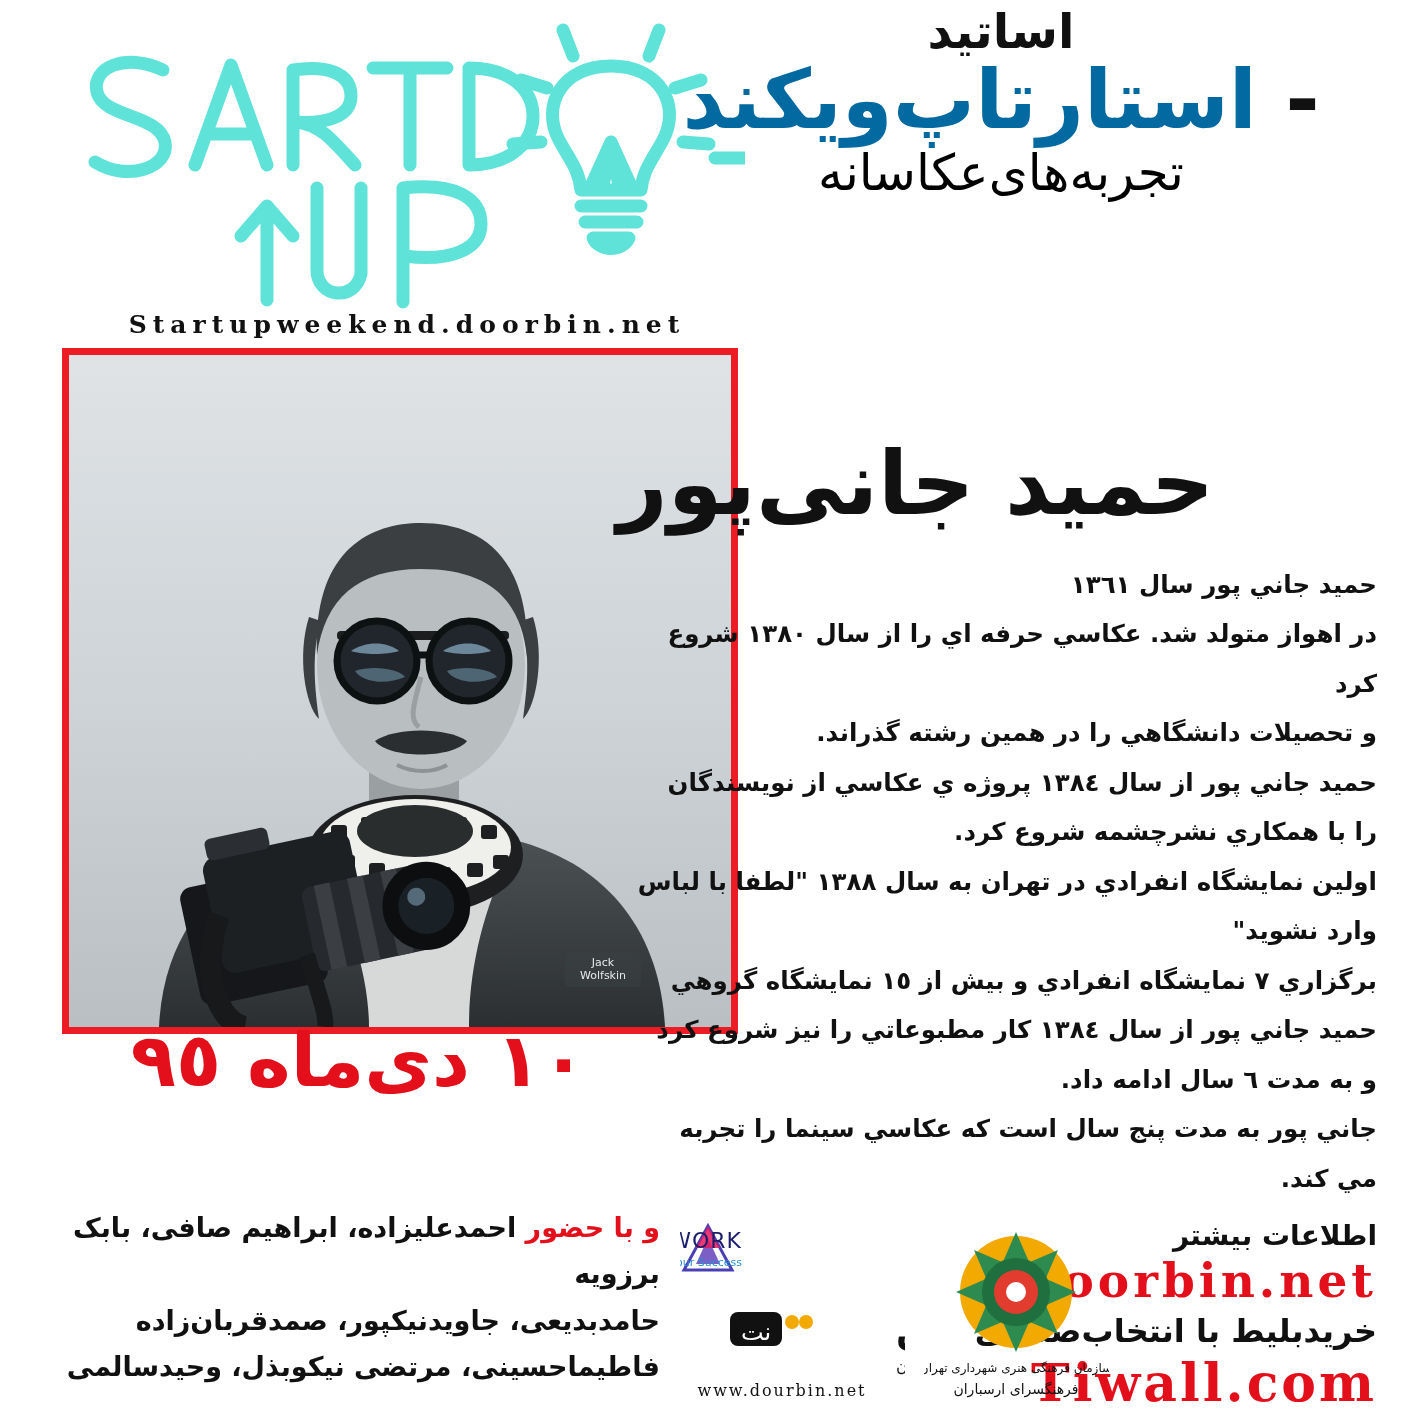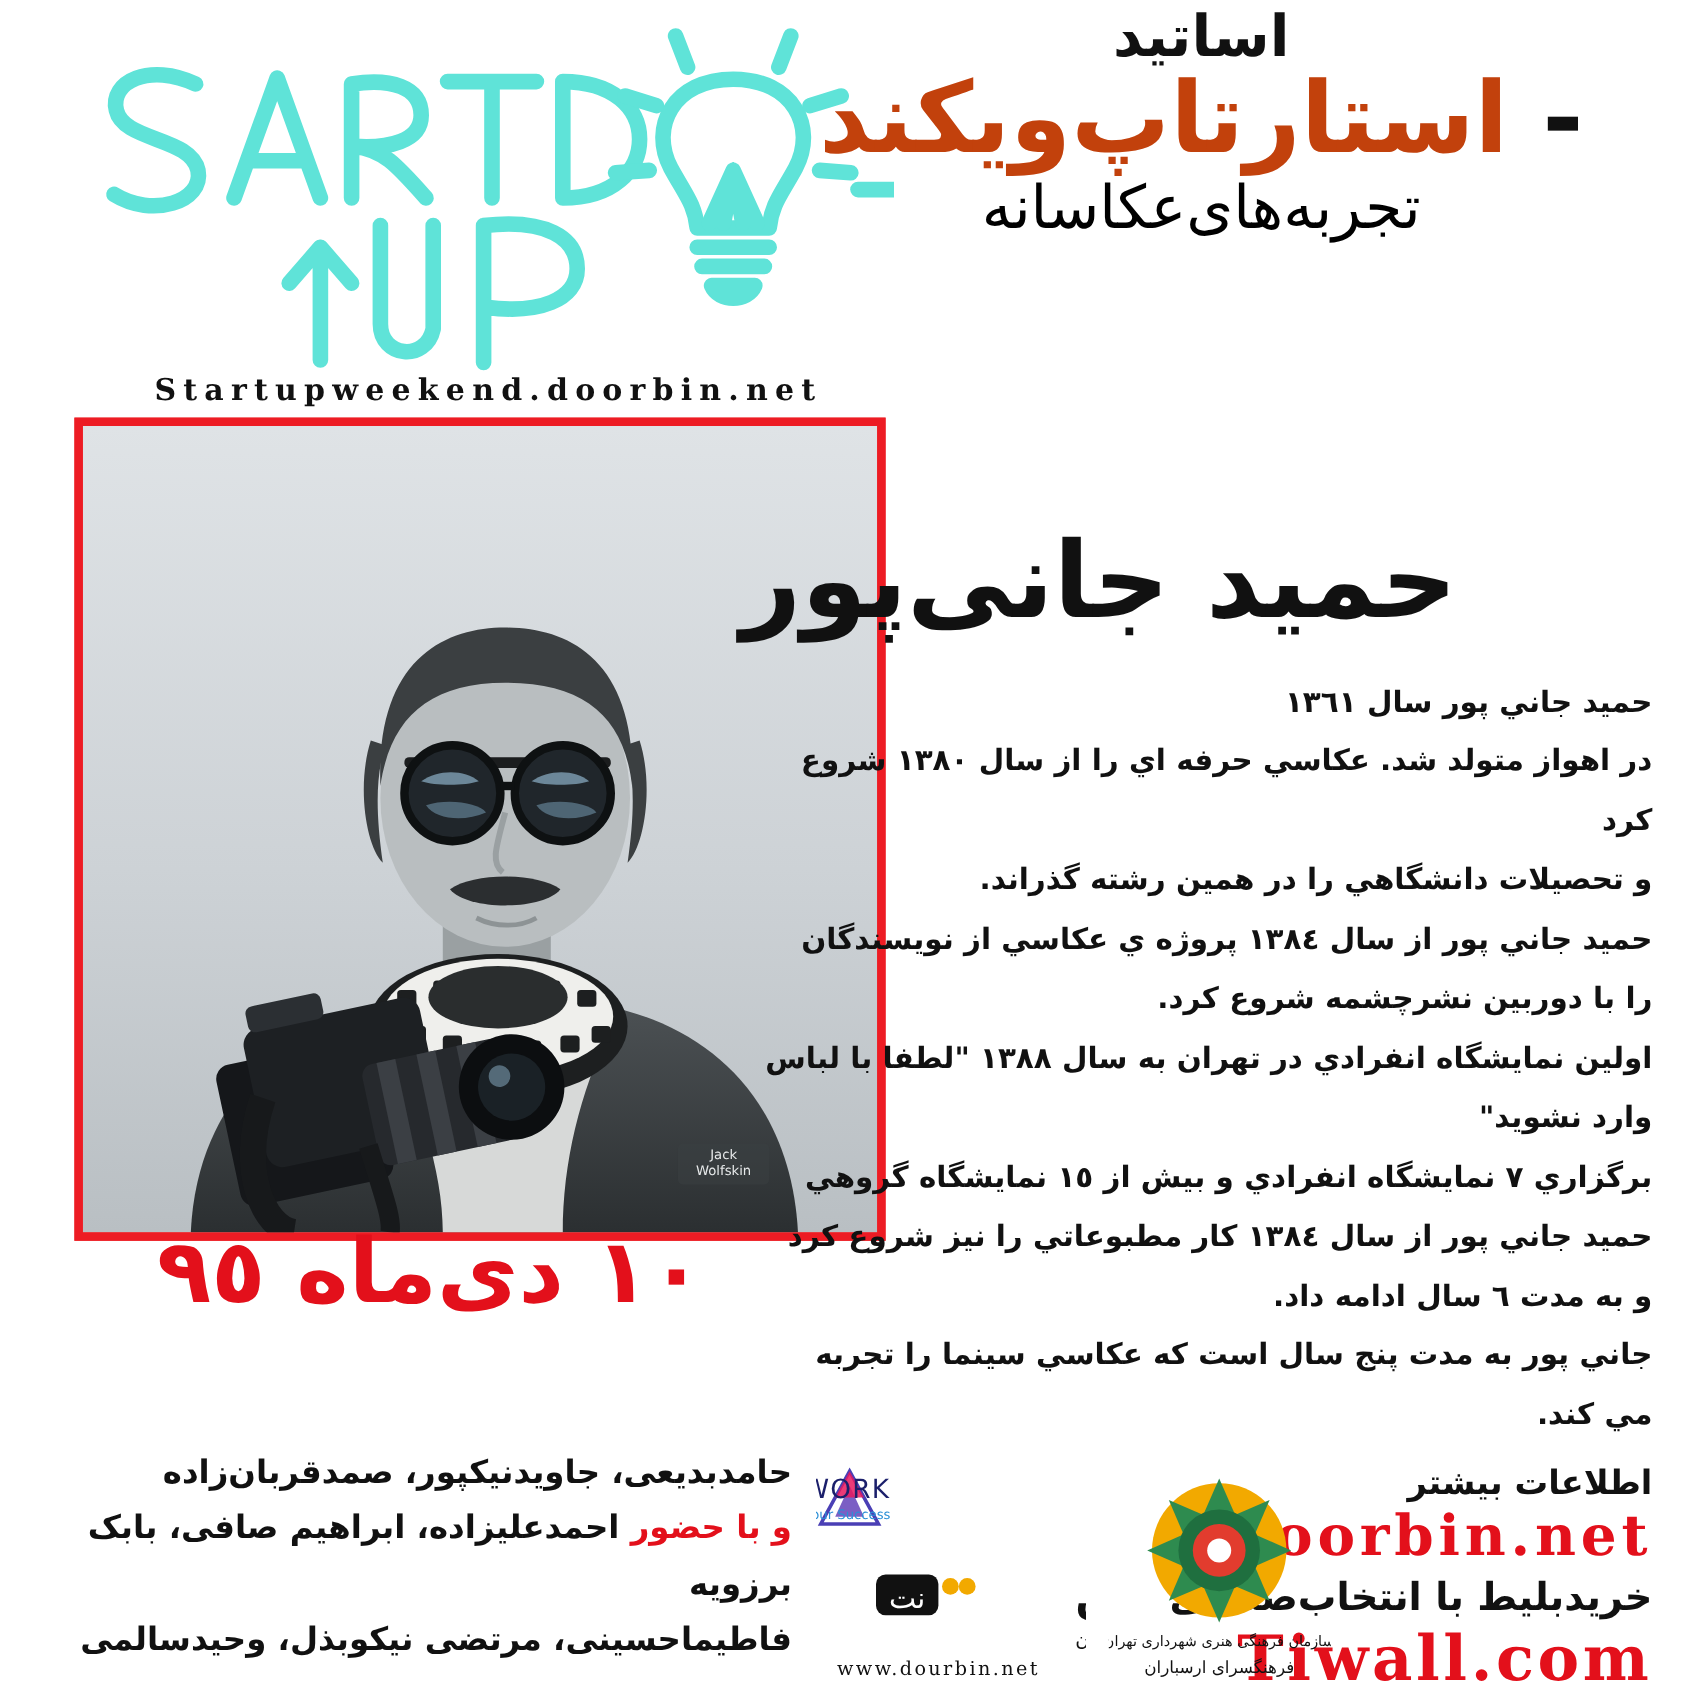--- a/index.html
+++ b/index.html
@@ -13,21 +13,21 @@
   .poster{position:absolute;inset:0;}
 
   
   .logo-wrap{position:absolute;left:55px;top:10px;width:690px;height:310px;}
   .logo-svg{width:100%;height:100%;display:block;}
 
   
   .head{position:absolute;right:36px;top:6px;width:760px;text-align:center;direction:rtl;}
   .head .l1{font-size:48px;color:#111;letter-spacing:-1px;line-height:1.05;font-weight:700;}
   .head .l2{font-size:82px;line-height:1.08;font-weight:700;color:#111;white-space:nowrap;}
-  .head .l2 .red{color:#c2410c;}
+  .head .l2 .red{color:#0369a1;}
   .head .l3{font-size:50px;line-height:1.12;font-weight:400;color:#000000;white-space:nowrap;}
 
   
   .url-strip{
     position:absolute;left:62px;top:310px;width:690px;
     text-align:center;direction:ltr;
     font-size:25px;font-weight:700;color:#111;
     letter-spacing:6px;
     font-family:"DejaVu Serif","Liberation Serif",serif;
   }
@@ -224,36 +224,36 @@
     </svg>
   </div>
 
   <div class="speaker-name">حمید جانی‌پور</div>
 
   <div class="bio">
     <p>حمید جاني پور سال ١٣٦١</p>
     <p>در اهواز متولد شد. عکاسي حرفه اي را از سال ١٣٨٠ شروع کرد</p>
     <p>و تحصیلات دانشگاهي را در همین رشته گذراند.</p>
     <p>حمید جاني پور از سال ١٣٨٤ پروژه ي عکاسي از نویسندگان</p>
-    <p>را با دوربین نشرچشمه شروع کرد.</p>
+    <p>را با همکاري نشرچشمه شروع کرد.</p>
     <p>اولین نمایشگاه انفرادي در تهران به سال ١٣٨٨ "لطفا با لباس وارد نشوید"</p>
     <p>برگزاري ٧ نمایشگاه انفرادي و بیش از ١٥ نمایشگاه گروهي</p>
     <p>حمید جاني پور از سال ١٣٨٤ کار مطبوعاتي را نیز شروع کرد</p>
     <p>و به مدت ٦ سال ادامه داد.</p>
     <p>جاني پور به مدت پنج سال است که عکاسي سینما را تجربه مي کند.</p>
   </div>
 
   <div class="date">١٠ دی‌ماه ٩٥</div>
 
   <div class="presence">
-    <div>حامدبدیعی، جاویدنیکپور، صمدقربان‌زاده</div>
     <div>
       <span class="red">و با حضور</span>
       <span>احمدعلیزاده، ابراهیم صافی، بابک برزویه</span>
     </div>
+    <div>حامدبدیعی، جاویدنیکپور، صمدقربان‌زاده</div>
     <div>فاطیماحسینی، مرتضی نیکوبذل، وحیدسالمی</div>
   </div>
 
   <div class="more-info">
     <div class="lbl">اطلاعات بیشتر</div>
     <div class="site">Doorbin.net</div>
     <div class="buy">خریدبلیط با انتخاب‌صندلی</div>
     <div class="site2">Tiwall.com</div>
   </div>
 

